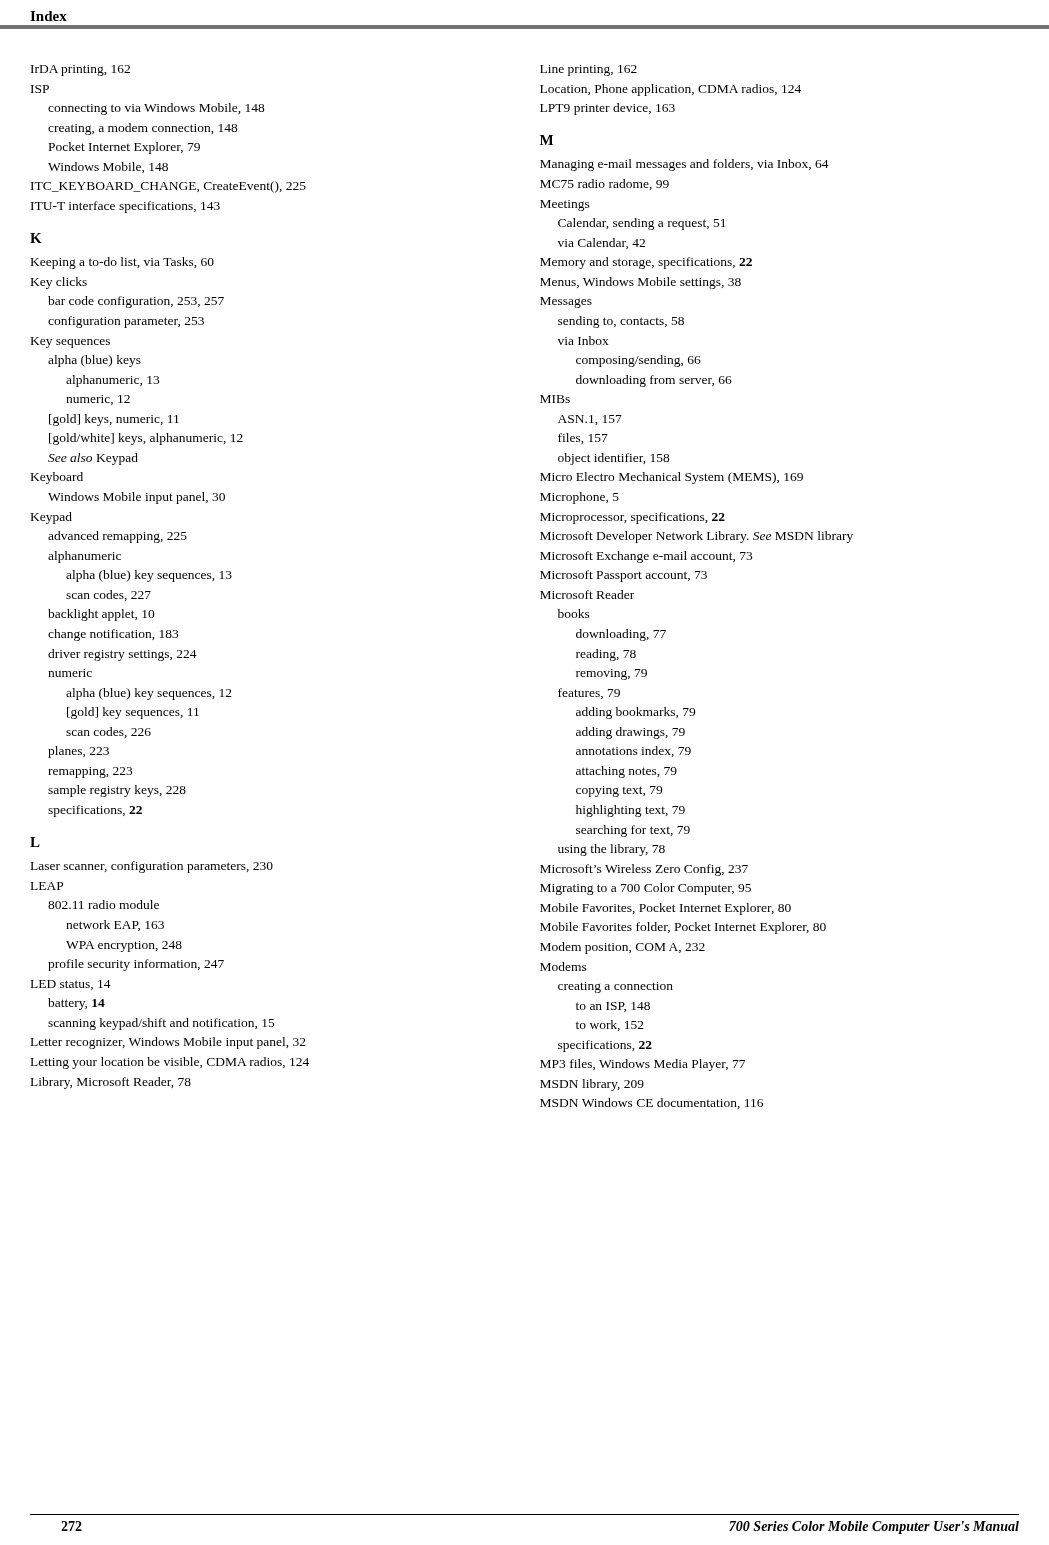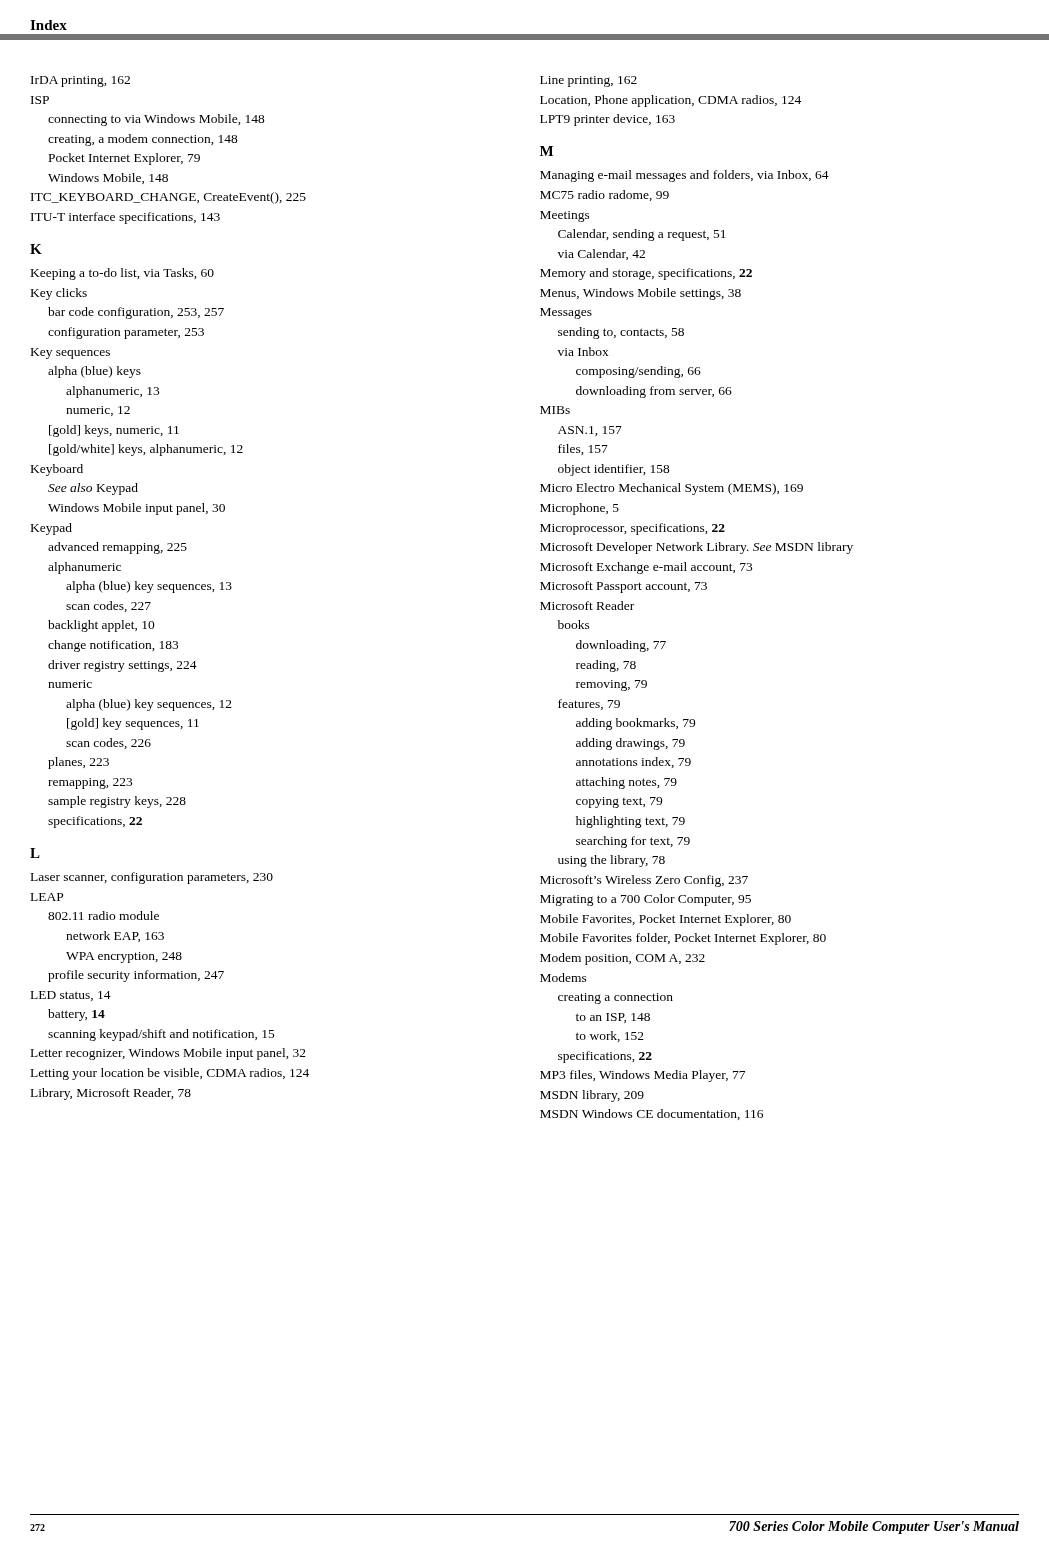--- a/index.html
+++ b/index.html
@@ -13,23 +13,22 @@
       min-height: 1545px;
       background: #ffffff;
       font-family: "Times New Roman", Times, serif;
       font-size: 14px;
       color: #000000;
       position: relative;
     }
 
     .page-header {
       padding: 8px 30px 0 30px;
-      border-bottom: 6px solid #737373;
+      border-bottom: 4px solid #737373;
       margin-bottom: 0;
-      margin-top: 9px;
     }
 
     .page-header-title {
       font-weight: bold;
       font-size: 15px;
     }
 
     .page-footer {
       position: absolute;
       bottom: 10px;
@@ -37,21 +36,22 @@
       right: 30px;
       display: flex;
       justify-content: space-between;
       align-items: center;
       border-top: 1px solid #000;
       padding-top: 4px;
     }
 
     .footer-page-num {
       font-weight: bold;
-      font-size: 10px;
+      font-size: 14px;
+      margin-left: 31px;
     }
 
     .footer-title {
       font-weight: bold;
       font-size: 14px;
       font-style: italic;
     }
 
     .content-area {
       padding: 30px 30px 60px 30px;
@@ -110,22 +110,22 @@
       <span class="index-entry">Keeping a to-do list, via Tasks, 60</span>
       <span class="index-entry">Key clicks</span>
       <span class="index-entry indent-1">bar code configuration, 253, 257</span>
       <span class="index-entry indent-1">configuration parameter, 253</span>
       <span class="index-entry">Key sequences</span>
       <span class="index-entry indent-1">alpha (blue) keys</span>
       <span class="index-entry indent-2">alphanumeric, 13</span>
       <span class="index-entry indent-2">numeric, 12</span>
       <span class="index-entry indent-1">[gold] keys, numeric, 11</span>
       <span class="index-entry indent-1">[gold/white] keys, alphanumeric, 12</span>
+      <span class="index-entry indent-1"><em>See also</em> Keypad</span>
       <span class="index-entry">Keyboard</span>
-      <span class="index-entry indent-1"><em>See also</em> Keypad</span>
       <span class="index-entry indent-1">Windows Mobile input panel, 30</span>
       <span class="index-entry">Keypad</span>
       <span class="index-entry indent-1">advanced remapping, 225</span>
       <span class="index-entry indent-1">alphanumeric</span>
       <span class="index-entry indent-2">alpha (blue) key sequences, 13</span>
       <span class="index-entry indent-2">scan codes, 227</span>
       <span class="index-entry indent-1">backlight applet, 10</span>
       <span class="index-entry indent-1">change notification, 183</span>
       <span class="index-entry indent-1">driver registry settings, 224</span>
       <span class="index-entry indent-1">numeric</span>

